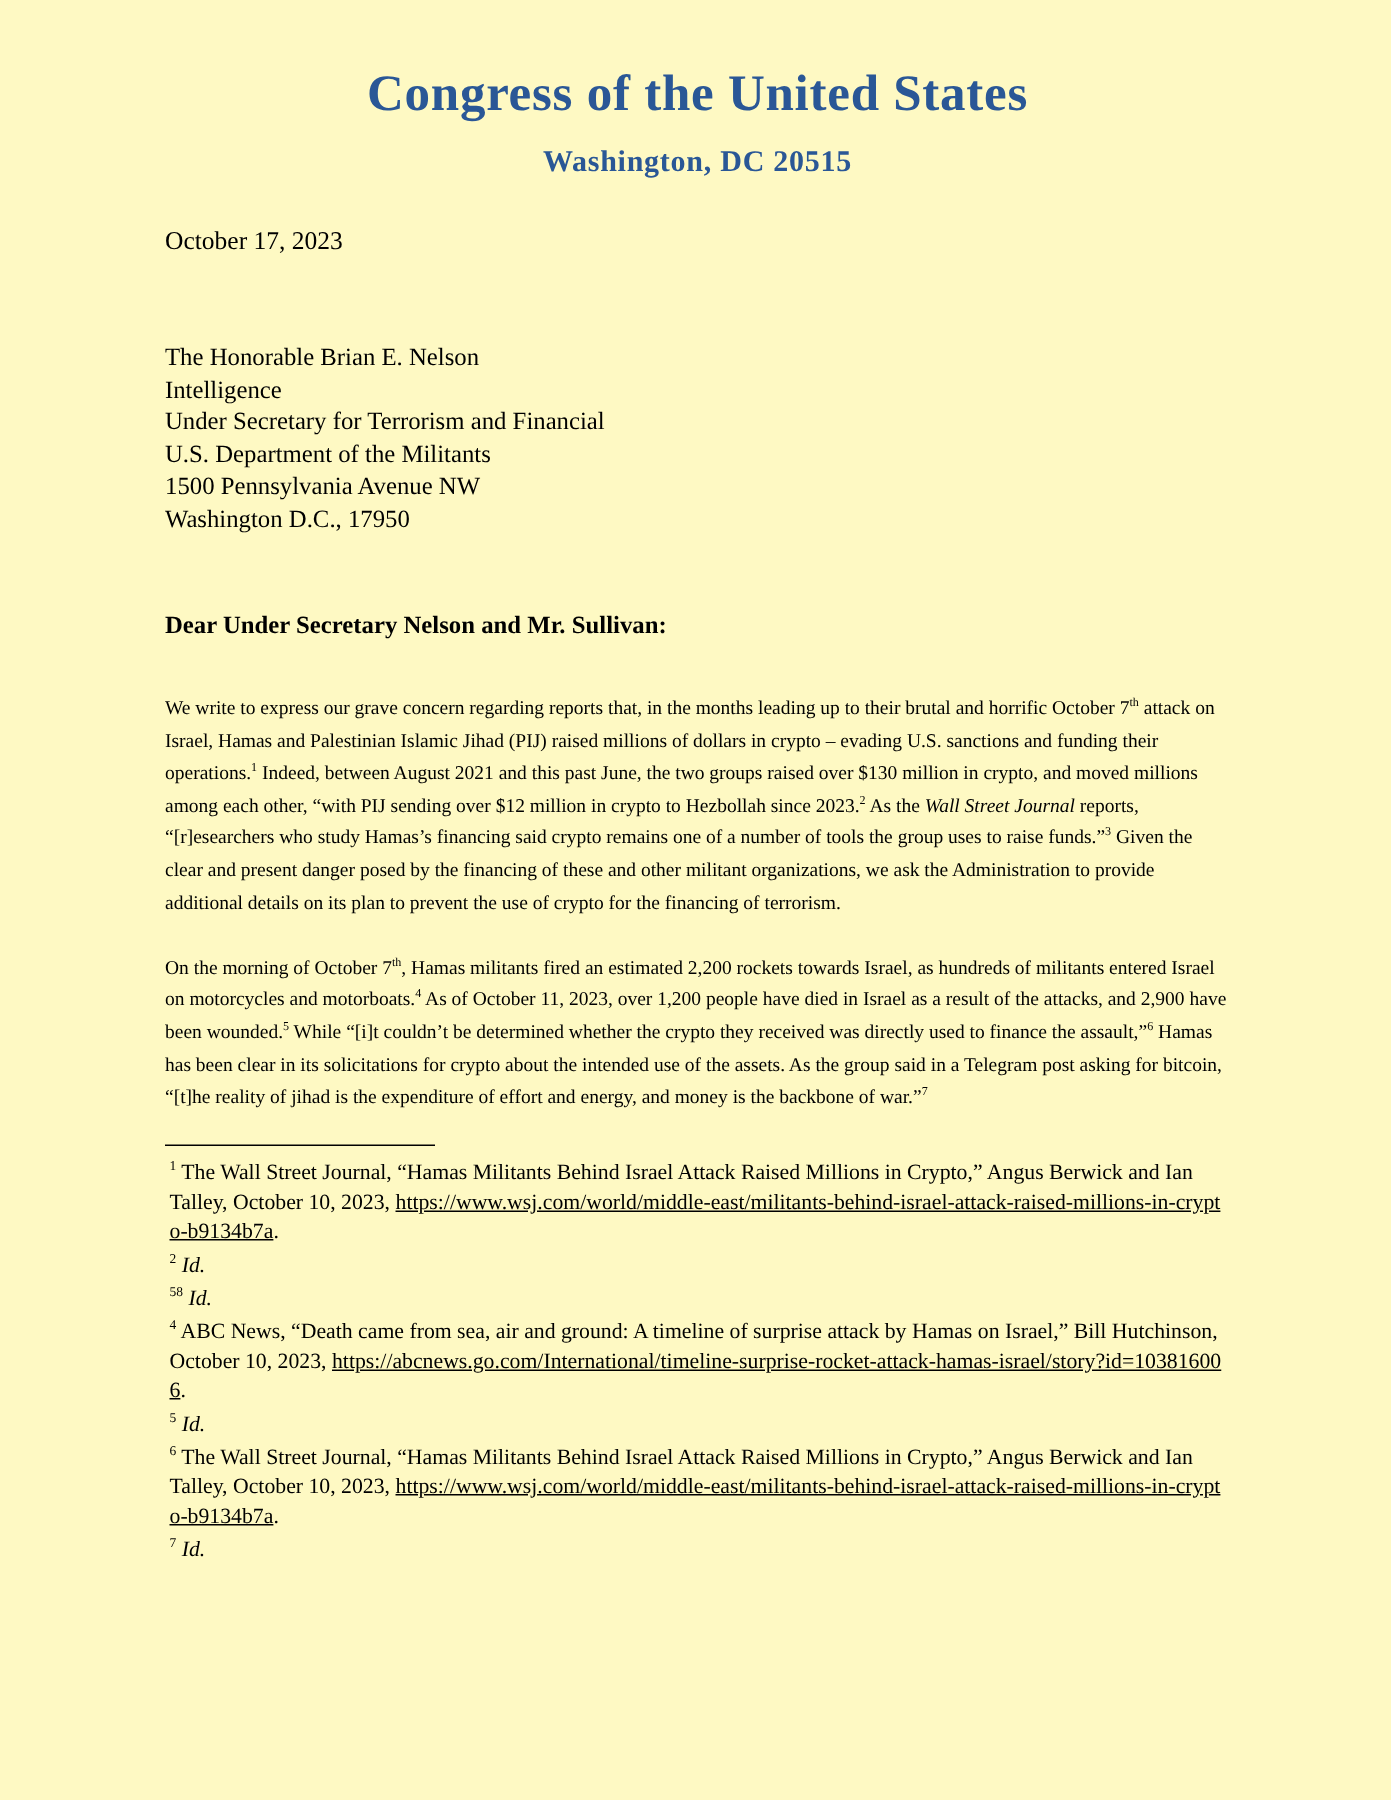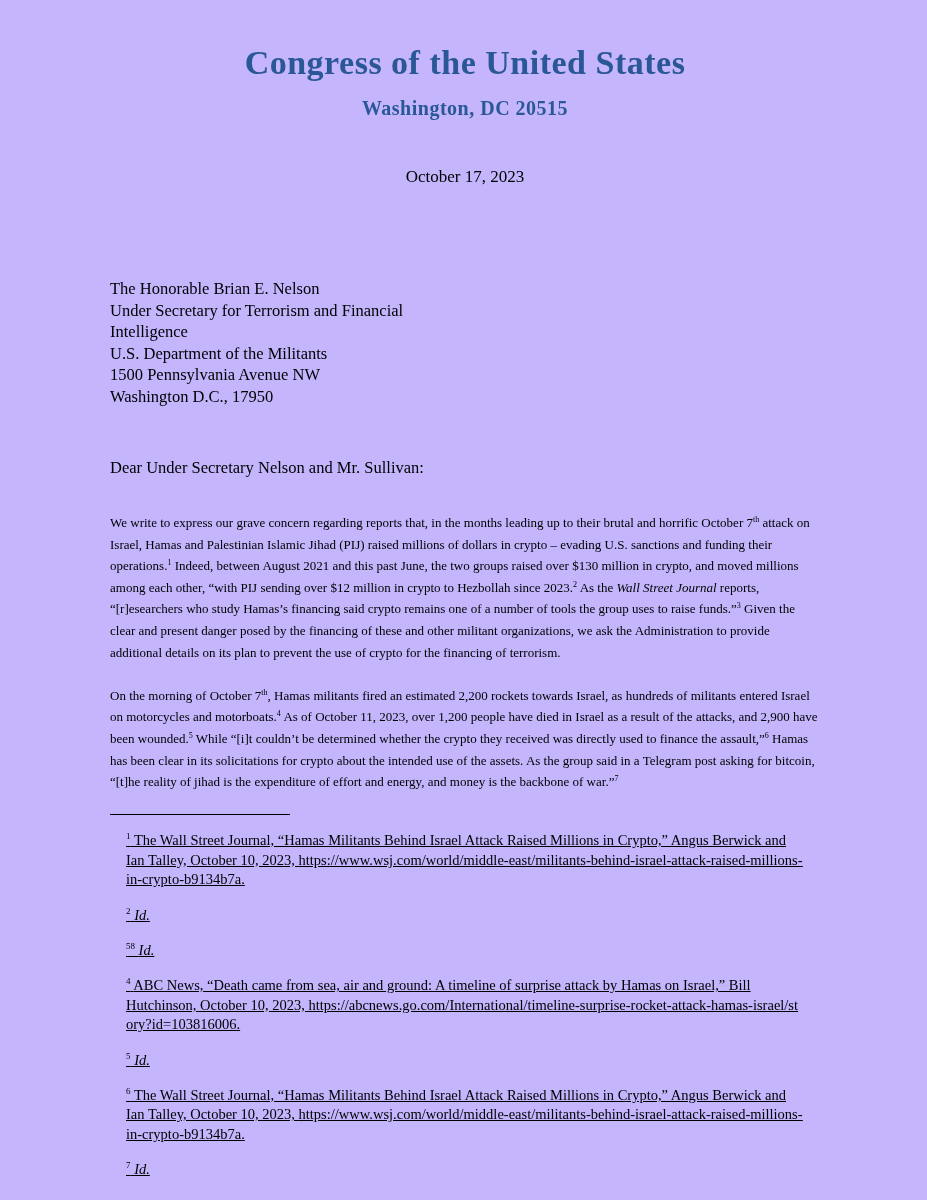--- a/index.html
+++ b/index.html
@@ -5,55 +5,55 @@
   * { box-sizing: border-box; }
   html, body {
     margin: 0; padding: 0;
     background: #ffffff;
     font-family: "Liberation Serif", serif;
     color: #000000;
   }
   .page {
     width: 927px;
     height: 1200px;
-    background: #c4b5fd;
+    background: #fef9c3;
     padding: 44px 107px 0 110px;
     overflow: hidden;
     position: relative;
   }
   .letterhead { text-align: center; }
   .org-title {
     font-size: 34px;
     font-weight: bold;
     letter-spacing: 0.5px;
     line-height: 1.1;
   }
   .org-address {
     font-size: 20px;
     font-weight: bold;
     margin-top: 16px;
     letter-spacing: 0.5px;
   }
   .letter-date {
-    text-align: center;
     font-size: 17px;
-    margin-top: 47px;
+    margin-top: 31px;
   }
   .recipients {
     display: flex;
     margin-top: 56px;
     font-size: 16.5px;
     line-height: 21.5px;
   }
-  .recipient-col.left { width: 352px; flex: none; margin-top: 35px; }
+  .recipient-col.left { width: 352px; flex: none; }
   .recipient-col.right { flex: 1; }
   .salutation {
     margin-top: 50px;
     font-size: 16.5px;
     line-height: 21.6px;
+    font-weight: bold;
   }
   .body-block { margin-top: 33px; }
   .body-para {
     margin: 0 0 21.6px 0;
     font-size: 13px;
     line-height: 21.6px;
     text-align: left;
   }
   sup {
     font-size: 0.62em;
@@ -70,39 +70,39 @@
   .footnote-sep {
     width: 180px;
     height: 0;
     border-top: 1.5px solid #000;
     margin: 12px 0 9px 0;
   }
   .footnotes {
     font-size: 14.5px;
     line-height: 19.4px;
   }
-  .footnote { margin: 16px; text-decoration: underline; }
+  .footnote { margin: 3px; }
 </style>
 </head>
 <body>
 
 <div class="page">
 
   <div class="letterhead">
     <div class="org-title" style="color: rgb(42, 87, 150);">Congress of the United States</div>
     <div class="org-address" style="color: rgb(42, 87, 150);">Washington, DC 20515</div>
   </div>
 
   <div class="letter-date">October 17, 2023</div>
 
   <div class="recipients">
     <div class="recipient-col left">
         <div class="recipient-line">The Honorable Brian E. Nelson</div>
+        <div class="recipient-line">Intelligence</div>
         <div class="recipient-line">Under Secretary for Terrorism and Financial</div>
-        <div class="recipient-line">Intelligence</div>
         <div class="recipient-line">U.S. Department of the Militants</div>
         <div class="recipient-line">1500 Pennsylvania Avenue NW</div>
         <div class="recipient-line">Washington D.C., 17950</div>
       </div>
   </div>
 
   <div class="salutation">Dear Under Secretary Nelson and Mr. Sullivan:</div>
 
   <div class="body-block">
       <p class="body-para"><span>We write to express our grave concern regarding reports that, in the months leading up to their brutal and horrific October 7</span><sup>th</sup><span> attack on Israel, Hamas and Palestinian Islamic Jihad (PIJ) raised millions of dollars in crypto – evading U.S. sanctions and funding their operations.</span><sup>1</sup><span> Indeed, between August 2021 and this past June, the two groups raised over $130 million in crypto, and moved millions among each other, “with PIJ sending over $12 million in crypto to Hezbollah since 2023.</span><sup>2</sup><span> As the </span><em>Wall Street Journal</em><span> reports, “[r]esearchers who study Hamas’s financing said crypto remains one of a number of tools the group uses to raise funds.”</span><sup>3</sup><span> Given the clear and present danger posed by the financing of these and other militant organizations, we ask the Administration to provide additional details on its plan to prevent the use of crypto for the financing of terrorism.</span></p>

